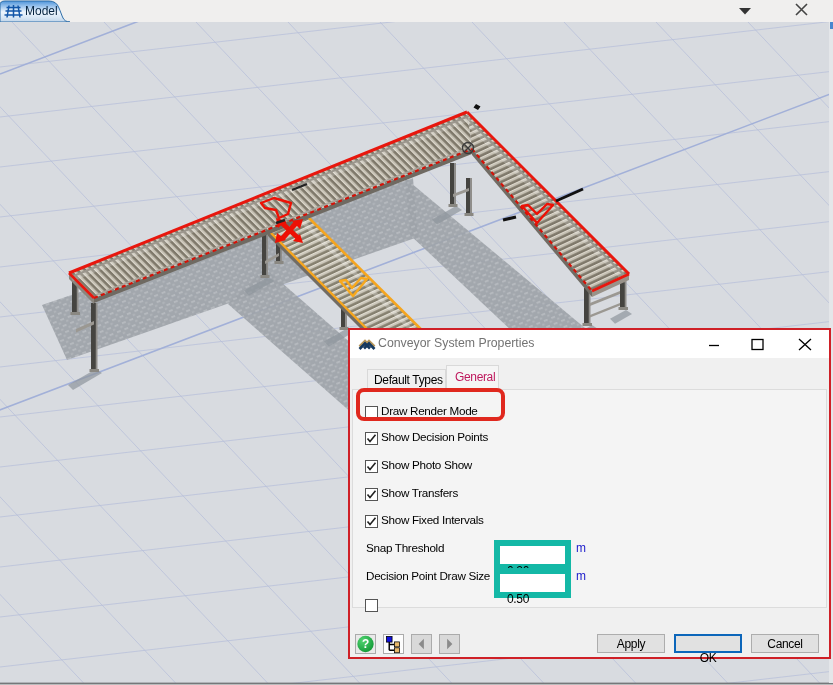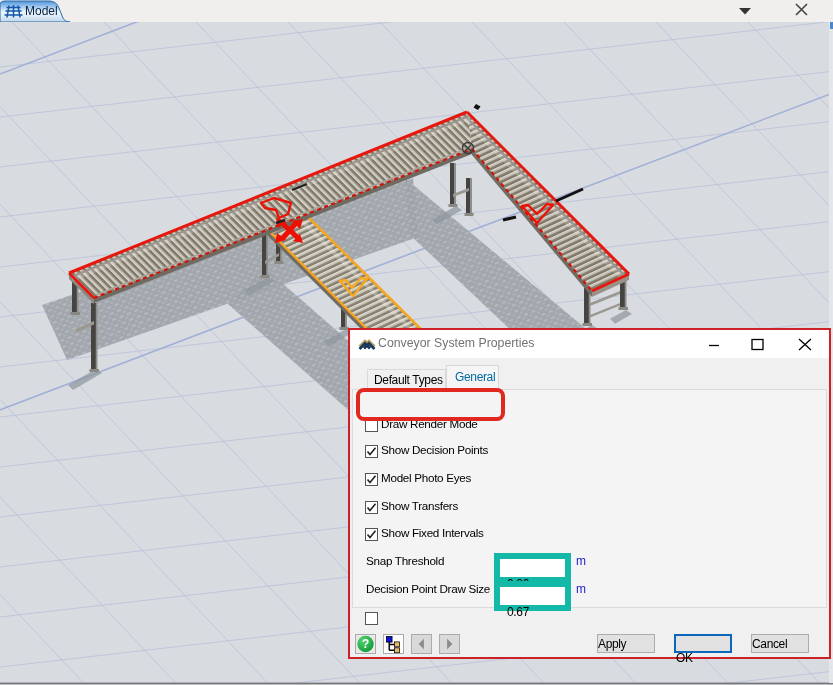--- a/index.html
+++ b/index.html
@@ -5,36 +5,36 @@
      font-family:"Liberation Sans",sans-serif}
 #dlg{position:absolute;left:348px;top:328px;width:483px;height:331px;background:#f0f0f0;
      border:2px solid #cf2027;font-size:12px;letter-spacing:-0.35px}
 #dtitle{position:absolute;left:0;top:0;width:100%;height:28px;background:#fff}
 #dtext{position:absolute;left:28px;top:6px;font-size:12.3px;color:#737373;letter-spacing:0}
 #tabstrip{position:absolute;left:10px;top:37px;width:100%;height:25px}
 #tab1{position:absolute;left:7px;top:2px;width:79px;height:21px;background:#f0f0f0;
       border:1px solid #d9d9d9;border-bottom:none;color:#000;
       padding:3px 0 0 6px;white-space:nowrap;overflow:hidden}
 #tab2{position:absolute;left:86px;top:-2px;width:53px;height:25px;background:#f5f5f5;
-      border:1px solid #d9d9d9;border-bottom:none;color:#0369a1;
+      border:1px solid #d9d9d9;border-bottom:none;color:#be185d;
       padding:4px 0 0 8px;z-index:3}
 #panel{position:absolute;left:2px;top:59px;width:475px;height:219px;background:#f4f4f4;
        border:1px solid #dcdcdc}
-#content{position:absolute;left:0;top:17px;width:100%;height:100%}
+#content{position:absolute;left:0;top:4px;width:100%;height:100%}
 .lbl{position:absolute;white-space:nowrap;color:#000;font-size:11.7px;letter-spacing:-0.3px}
 .fld{position:absolute;width:77px;height:19px;background:#fff;border:6px solid #14b8a6;
      padding:18px 0 0 7px}
 .munit{position:absolute;color:#2222cc}
 #annot{position:absolute;left:6px;top:58px;width:149px;height:33px;border:4px solid #e0281e;
        border-radius:8px;z-index:4}
 .sqbtn{position:absolute;width:21px;height:20px;border:1px solid #ababab;
        display:flex;align-items:center;justify-content:center}
 .navb{background:#d9d9d9}
-.pbtn{position:absolute;width:58px;height:19px;background:#e1e1e1;border:1px solid #adadad;
-      text-align:left;padding-top:2px}
+.pbtn{position:absolute;width:68px;height:19px;background:#e1e1e1;border:1px solid #adadad;
+      text-align:center;padding-top:2px}
 #okbtn{border:2px solid #0c66ba;padding-top:15px}
 </style></head>
 <body>
 <svg width="833" height="685" viewBox="0 0 833 685" style="position:absolute;left:0;top:0">
     <defs>
 <pattern id="rollM" width="5.4" height="20" patternUnits="userSpaceOnUse" patternTransform="rotate(-45)">
   <rect width="5.4" height="20" fill="#c2bdb0"></rect>
   <rect x="0" width="1.1" height="20" fill="#ddd8cd"></rect>
   <rect x="2.9" width="2.5" height="20" fill="#7e786a"></rect>
 </pattern>
@@ -195,36 +195,36 @@
       <div class="lbl" style="left:31px;top:70px">Draw Render Mode</div>
       <svg width="13" height="13" style="position:absolute;left:15px;top:98px" viewBox="0 0 13 13">
         <rect x="0.5" y="0.5" width="12" height="12" fill="#fff" stroke="#555" stroke-width="1"></rect>
         <path d="M2.5 6.5 L5 9.5 L10.5 2.8" stroke="#222" stroke-width="1.6" fill="none"></path>
       </svg>
       <div class="lbl" style="left:31px;top:96px">Show Decision Points</div>
       <svg width="13" height="13" style="position:absolute;left:15px;top:126px" viewBox="0 0 13 13">
         <rect x="0.5" y="0.5" width="12" height="12" fill="#fff" stroke="#555" stroke-width="1"></rect>
         <path d="M2.5 6.5 L5 9.5 L10.5 2.8" stroke="#222" stroke-width="1.6" fill="none"></path>
       </svg>
-      <div class="lbl" style="left:31px;top:124px">Model Photo Eyes</div>
+      <div class="lbl" style="left:31px;top:124px">Show Photo Show</div>
       <svg width="13" height="13" style="position:absolute;left:15px;top:154px" viewBox="0 0 13 13">
         <rect x="0.5" y="0.5" width="12" height="12" fill="#fff" stroke="#555" stroke-width="1"></rect>
         <path d="M2.5 6.5 L5 9.5 L10.5 2.8" stroke="#222" stroke-width="1.6" fill="none"></path>
       </svg>
       <div class="lbl" style="left:31px;top:152px">Show Transfers</div>
       <svg width="13" height="13" style="position:absolute;left:15px;top:181px" viewBox="0 0 13 13">
         <rect x="0.5" y="0.5" width="12" height="12" fill="#fff" stroke="#555" stroke-width="1"></rect>
         <path d="M2.5 6.5 L5 9.5 L10.5 2.8" stroke="#222" stroke-width="1.6" fill="none"></path>
       </svg>
       <div class="lbl" style="left:31px;top:179px">Show Fixed Intervals</div>
       <div class="lbl" style="left:16px;top:207px">Snap Threshold</div>
       <div class="fld" style="left:144px;top:206px">0.20</div>
       <div class="munit" style="left:226px;top:207px">m</div>
       <div class="lbl" style="left:16px;top:235px">Decision Point Draw Size</div>
-      <div class="fld" style="left:144px;top:234px">0.67</div>
+      <div class="fld" style="left:144px;top:234px">0.50</div>
       <div class="munit" style="left:226px;top:235px">m</div>
       <svg width="13" height="13" style="position:absolute;left:15px;top:265px" viewBox="0 0 13 13">
         <rect x="0.5" y="0.5" width="12" height="12" fill="#fff" stroke="#555" stroke-width="1"></rect>
       </svg>
     </div>
  <div id="annot"></div>
  <div class="sqbtn" style="left:5px;top:304px;background:#e9e9e9">
       <svg width="20" height="20" viewBox="0 0 20 20">
 <defs>
           <radialGradient id="hg" cx="0.35" cy="0.3" r="0.8">

